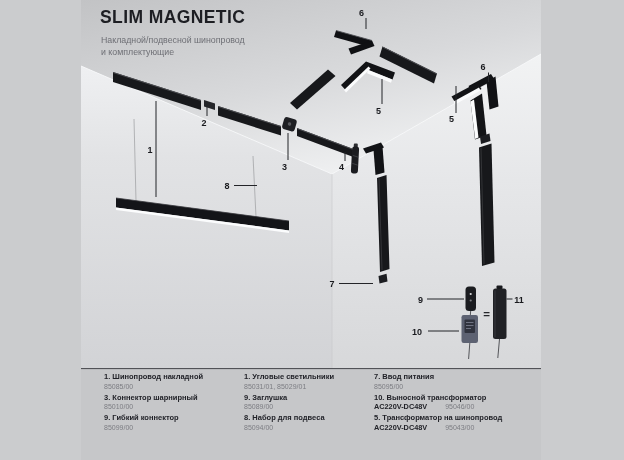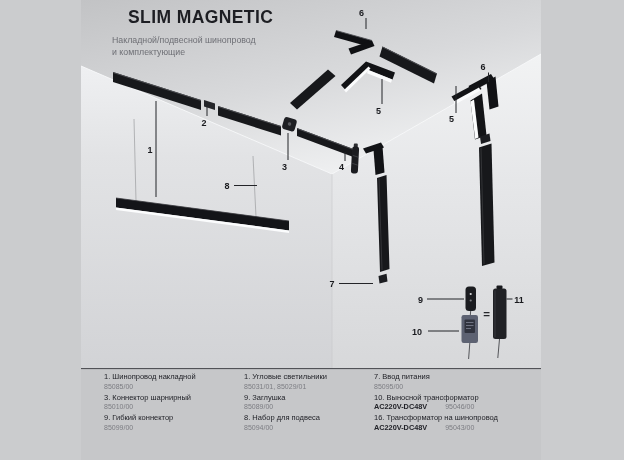--- a/index.html
+++ b/index.html
@@ -2,27 +2,27 @@
 <html><head>
 <meta charset="utf-8">
 <style>
   html,body{margin:0;padding:0;}
   body{width:624px;height:460px;position:relative;overflow:hidden;
        font-family:"Liberation Sans","DejaVu Sans",sans-serif;
        background:#cbccce;}
   .stage{position:absolute;left:0;top:0;width:624px;height:460px;}
   svg{position:absolute;left:0;top:0;display:block;}
   .hdr-title{position:absolute;left:100px;top:7px;font-size:17.5px;font-weight:bold;
-             letter-spacing:.4px;color:#1d1e23;white-space:nowrap;margin-left:28px;}
-  .hdr-sub{position:absolute;left:112px;top:35px;font-size:8.8px;line-height:11.8px;
+             letter-spacing:.4px;color:#1d1e23;white-space:nowrap;}
+  .hdr-sub{position:absolute;left:101px;top:35px;font-size:8.8px;line-height:11.8px;
            color:#6e6f75;white-space:nowrap;}
   .legend-col{position:absolute;top:372px;width:165px;}
   .lc1{left:104px;}.lc2{left:244px;}.lc3{left:374px;}
   .li{margin-bottom:1.6px;}
-  .li-name{font-size:7.5px;font-weight:normal;color:#212228;line-height:9.6px;white-space:nowrap;}
+  .li-name{font-size:7.5px;font-weight:bold;color:#212228;line-height:9.6px;white-space:nowrap;}
   .li-code{font-size:7px;color:#7c7d83;line-height:9.4px;white-space:nowrap;}
   .code-bold{font-weight:bold;color:#212228;font-size:7.3px;}
   .code-bold:empty{display:none;}
   .code-bold:not(:empty){margin-right:18px;}
   .co{font:bold 9px "Liberation Sans","DejaVu Sans",sans-serif;fill:#1a1b1f;}
   .co-eq{font:bold 11.5px "Liberation Sans","DejaVu Sans",sans-serif;fill:#26272b;}
   .cl{stroke:#232428;stroke-width:1;}
   .track{fill:#17181b;}
   .tophl{stroke:#515257;stroke-width:.9;}
   .wire{stroke:#a3a4a7;stroke-width:.8;}
@@ -197,18 +197,18 @@
 <div class="legend-col lc3">
   <div class="li">
     <div class="li-name">7. Ввод питания</div>
     <div class="li-code"><span>85095/00</span></div>
   </div>
   <div class="li">
     <div class="li-name">10. Выносной трансформатор</div>
     <div class="li-code"><span class="code-bold">AC220V-DC48V</span><span>95046/00</span></div>
   </div>
   <div class="li">
-    <div class="li-name">16. Трансформатор на шинопровод</div>
+    <div class="li-name">5. Трансформатор на шинопровод</div>
     <div class="li-code"><span class="code-bold">AC220V-DC48V</span><span>95043/00</span></div>
   </div>
 </div>
 
 </div>
 
 </body></html>

